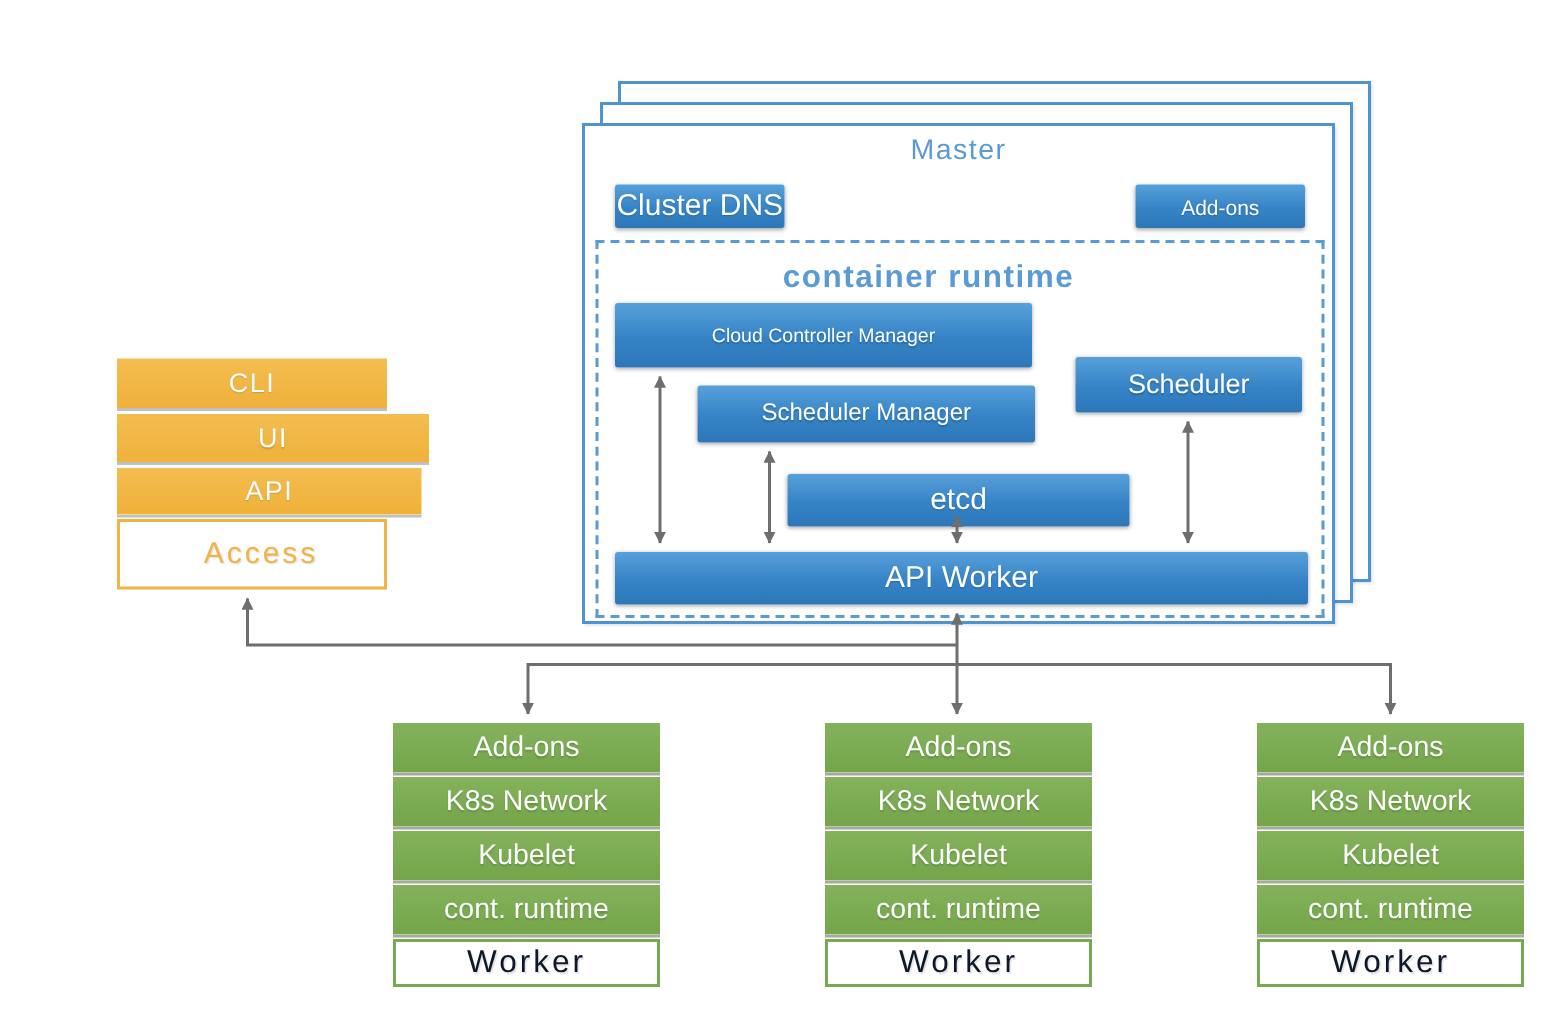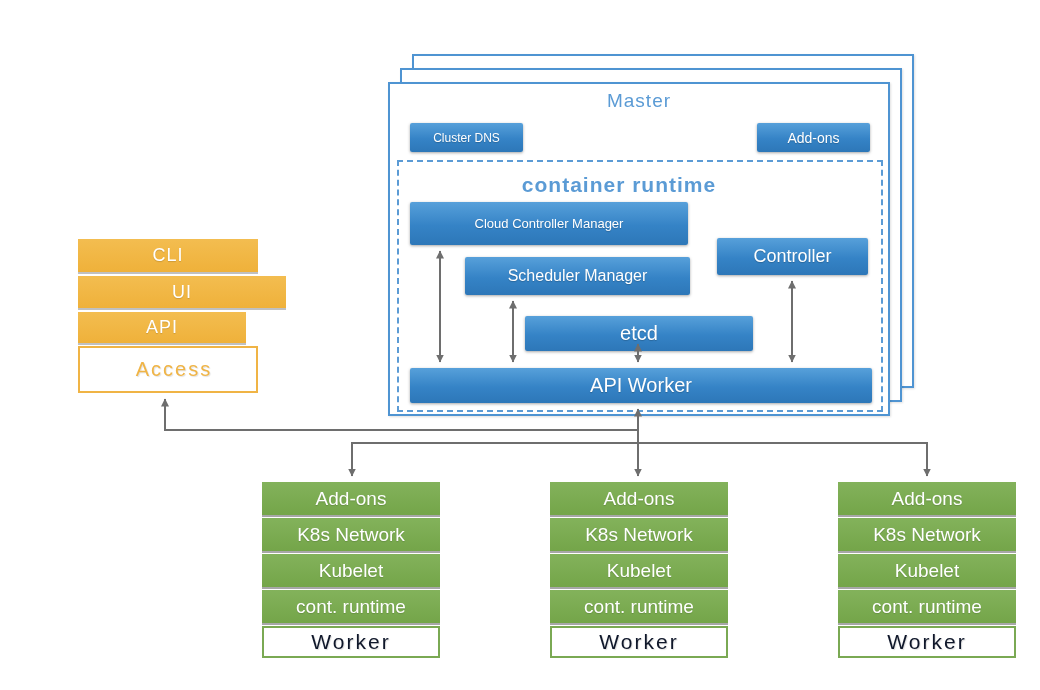--- a/index.html
+++ b/index.html
@@ -56,35 +56,35 @@
 <body>
 
 <div class="canvas">
 
   <div class="abs master-layer" style="left:412px;top:54px;width:502px;height:334px;"></div>
   <div class="abs master-layer" style="left:400px;top:68px;width:502px;height:334px;"></div>
   <div class="abs master-layer" style="left:388px;top:82px;width:502px;height:334px;"></div>
 
   <div class="abs master-title" style="left:388px;top:90px;width:502px;">Master</div>
 
-  <div class="abs bluebox" style="left:410px;top:123px;width:113px;height:29px;font-size:12px;">Cluster DNS</div>
+  <div class="abs bluebox" style="left:410px;top:123px;width:113px;height:29px;font-size:20px;">Cluster DNS</div>
   <div class="abs bluebox" style="left:757px;top:123px;width:113px;height:29px;font-size:14px;">Add-ons</div>
 
   <div class="abs dashed-box" style="left:397px;top:160px;width:486px;height:252px;"></div>
   <div class="abs cr-title" style="left:376px;top:173px;width:486px;font-weight:bold;">container runtime</div>
 
   <div class="abs bluebox" style="left:410px;top:202px;width:278px;height:43px;font-size:13px;">Cloud Controller Manager</div>
   <div class="abs bluebox" style="left:465px;top:257px;width:225px;height:38px;font-size:16px;">Scheduler Manager</div>
-  <div class="abs bluebox" style="left:717px;top:238px;width:151px;height:37px;font-size:18px;">Controller</div>
+  <div class="abs bluebox" style="left:717px;top:238px;width:151px;height:37px;font-size:18px;">Scheduler</div>
   <div class="abs bluebox" style="left:525px;top:316px;width:228px;height:35px;font-size:20px;">etcd</div>
   <div class="abs bluebox" style="left:410px;top:368px;width:462px;height:35px;font-size:20px;">API Worker</div>
 
   <div class="abs orangebox" style="left:78px;top:239px;width:180px;height:33px;">CLI</div>
   <div class="abs orangebox" style="left:78px;top:276px;width:208px;height:32px;">UI</div>
-  <div class="abs orangebox" style="left:78px;top:312px;width:168px;height:31px;">API</div>
+  <div class="abs orangebox" style="left:78px;top:312px;width:203px;height:31px;">API</div>
   <div class="abs access-base" style="left:78px;top:346px;width:180px;height:47px;padding-left:12px;">Access</div>
 
   <div class="abs greenrow" style="left:262px;top:482px;width:178px;height:33px;">Add-ons</div>
   <div class="abs greenrow" style="left:262px;top:518px;width:178px;height:33px;">K8s Network</div>
   <div class="abs greenrow" style="left:262px;top:554px;width:178px;height:33px;">Kubelet</div>
   <div class="abs greenrow" style="left:262px;top:590px;width:178px;height:33px;">cont. runtime</div>
   <div class="abs worker-base" style="left:262px;top:626px;width:178px;height:32px;">Worker</div>
 
   <div class="abs greenrow" style="left:550px;top:482px;width:178px;height:33px;">Add-ons</div>
   <div class="abs greenrow" style="left:550px;top:518px;width:178px;height:33px;">K8s Network</div>

